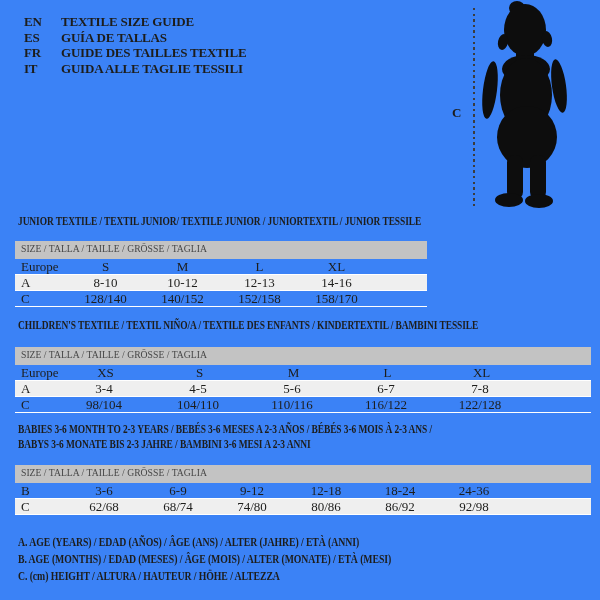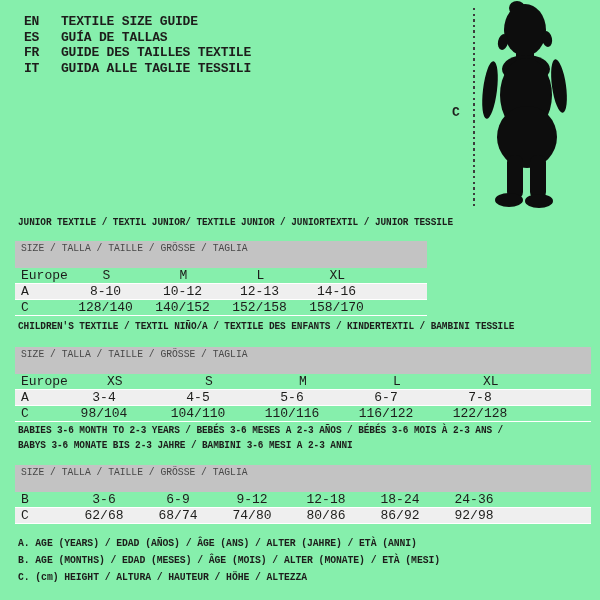--- a/index.html
+++ b/index.html
@@ -1,18 +1,18 @@
 <!DOCTYPE html>
 <html><head>
 <meta charset="utf-8">
 <style>
   html,body{margin:0;padding:0;background:#fff;}
   .canvas{
-    position:relative;width:600px;height:600px;background:#86efac;
-    font-family:Liberation Mono, monospace;
+    position:relative;width:600px;height:600px;background:#3b82f6;
+    font-family:Liberation Serif, serif;
     color:#1d1d1b;overflow:hidden;
   }
   
   .langs{position:absolute;left:24px;top:14px;}
   .lang-row{display:flex;height:15.7px;line-height:15.7px;font-size:13px;font-weight:bold;letter-spacing:-0.2px;}
   .lang-code{width:37px;flex:0 0 37px;}
   
   .measure-line{
     position:absolute;left:473px;top:8px;width:2px;height:199px;
     background:repeating-linear-gradient(to bottom,#3c3c3c 0px,#3c3c3c 2.5px,transparent 2.5px,transparent 5.6px);
@@ -26,21 +26,21 @@
   }
   #junior-title{top:214px;}
   #children-title{top:318px;}
   #babies-title{top:422px;}
   
   .size-table{position:absolute;left:15px;}
   #junior-table{top:241px;width:412px;}
   #children-table{top:347px;width:576px;}
   #babies-table{top:465px;width:576px;}
   .thead{
-    height:27px;line-height:15px;background:#c3c3c3;color:#474747;
+    height:18px;line-height:15px;background:#c3c3c3;color:#474747;
     font-size:11px;padding-left:6px;overflow:hidden;white-space:nowrap;
   }
   .thead span{display:inline-block;transform:scaleX(0.88);transform-origin:0 50%;}
   .trow{display:flex;height:16px;line-height:16px;font-size:13px;border-bottom:1px solid #fff;box-sizing:border-box;}
   .trow.alt{background:#efefef;}
   .rlabel{padding-left:6px;box-sizing:border-box;}
   .tcell{text-align:center;}
   #junior-table .rlabel{flex:0 0 52px;}
   #junior-table .tcell{flex:0 0 77px;}
   #children-table .rlabel{flex:0 0 42px;}

